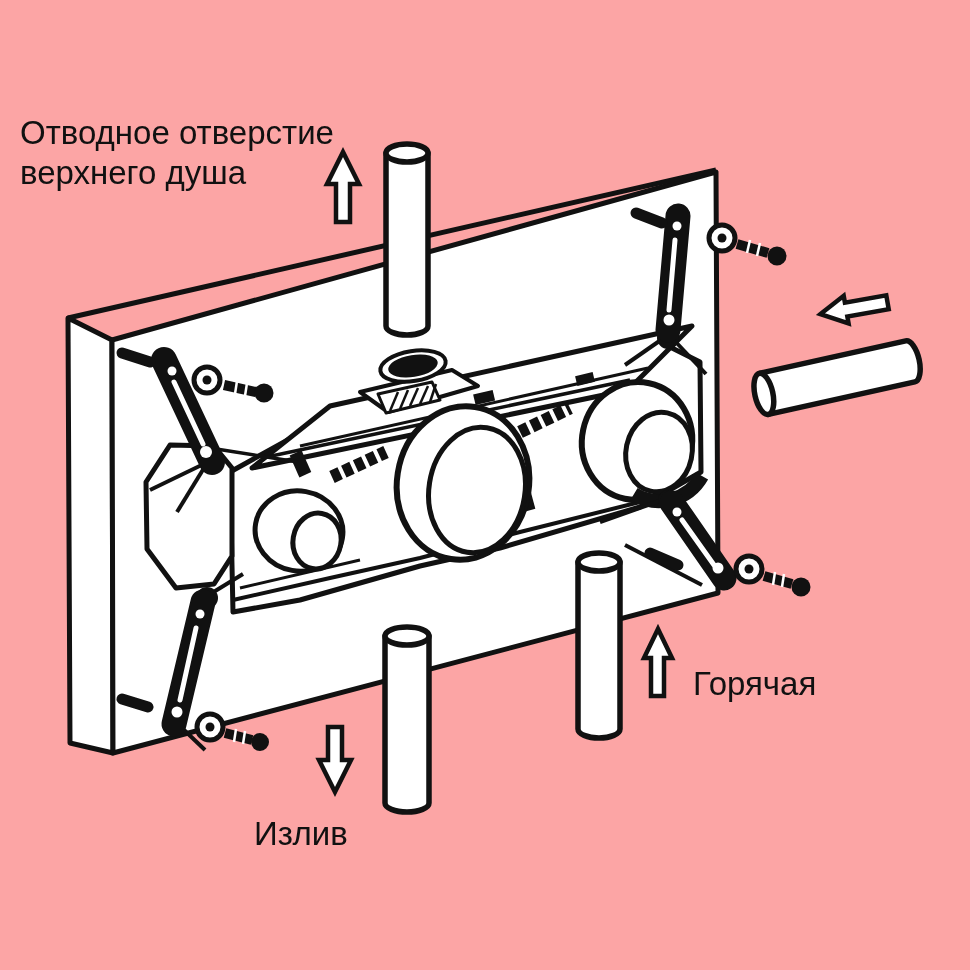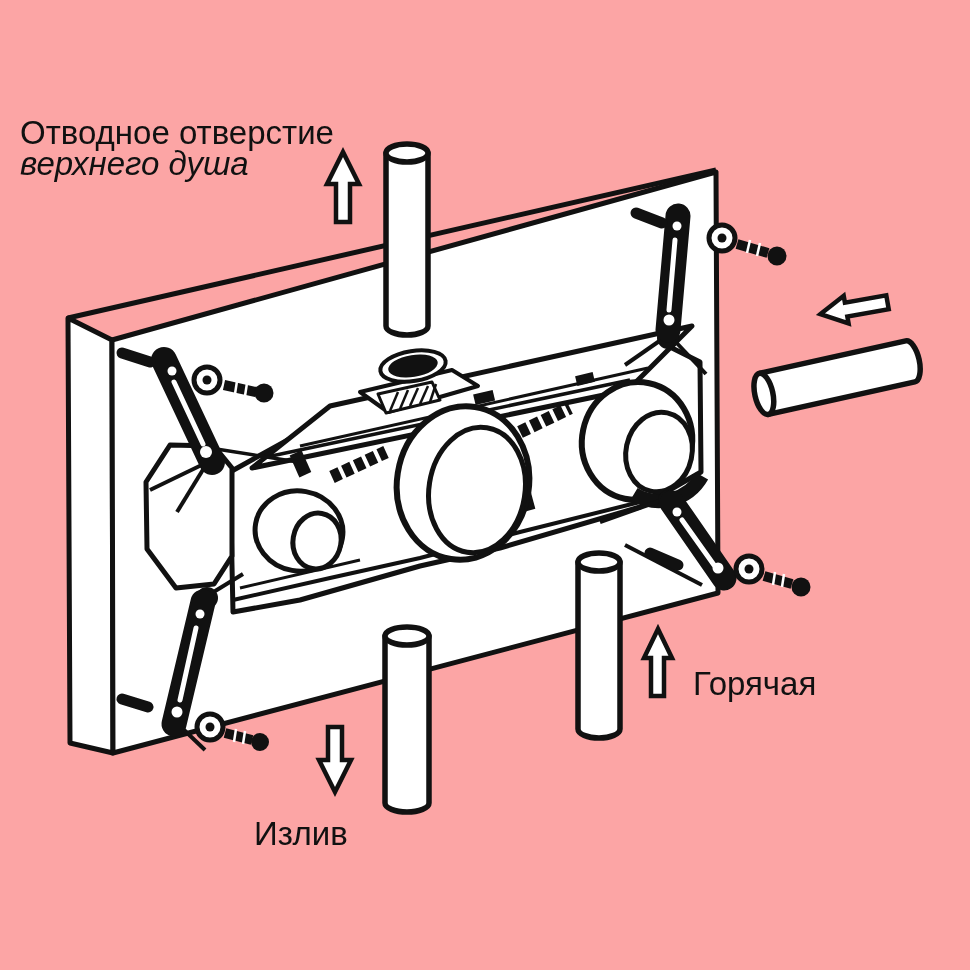--- a/index.html
+++ b/index.html
@@ -181,17 +181,17 @@
     <g fill="#fff" stroke-width="4.5" stroke-linejoin="miter">
       <polygon points="343,152 359,184 350,184 350,222 336,222 336,184 327,184"></polygon>
       <polygon points="335,792 319,760 328,760 328,727 342,727 342,760 351,760"></polygon>
       <polygon points="658,629 672,658 664,658 664,696 651,696 651,658 644,658"></polygon>
       <polygon transform="rotate(-10 855 308)" points="820,308 846,294 846,301 888,301 888,315 846,315 846,322"></polygon>
     </g>
   </g>
 </svg>
 
 <div class="lbl" style="left:20px; top:112px;">Отводное отверстие</div>
-<div class="lbl" style="left:20px; top:143px;font-style:italic;">верхнего душа</div>
+<div class="lbl" style="left:20px; top:152px;">верхнего душа</div>
 <div class="lbl" style="left:254px; top:813px;">Излив</div>
 <div class="lbl" style="left:693px; top:663px;">Горячая</div>
 
 </div>
 
 </body></html>

